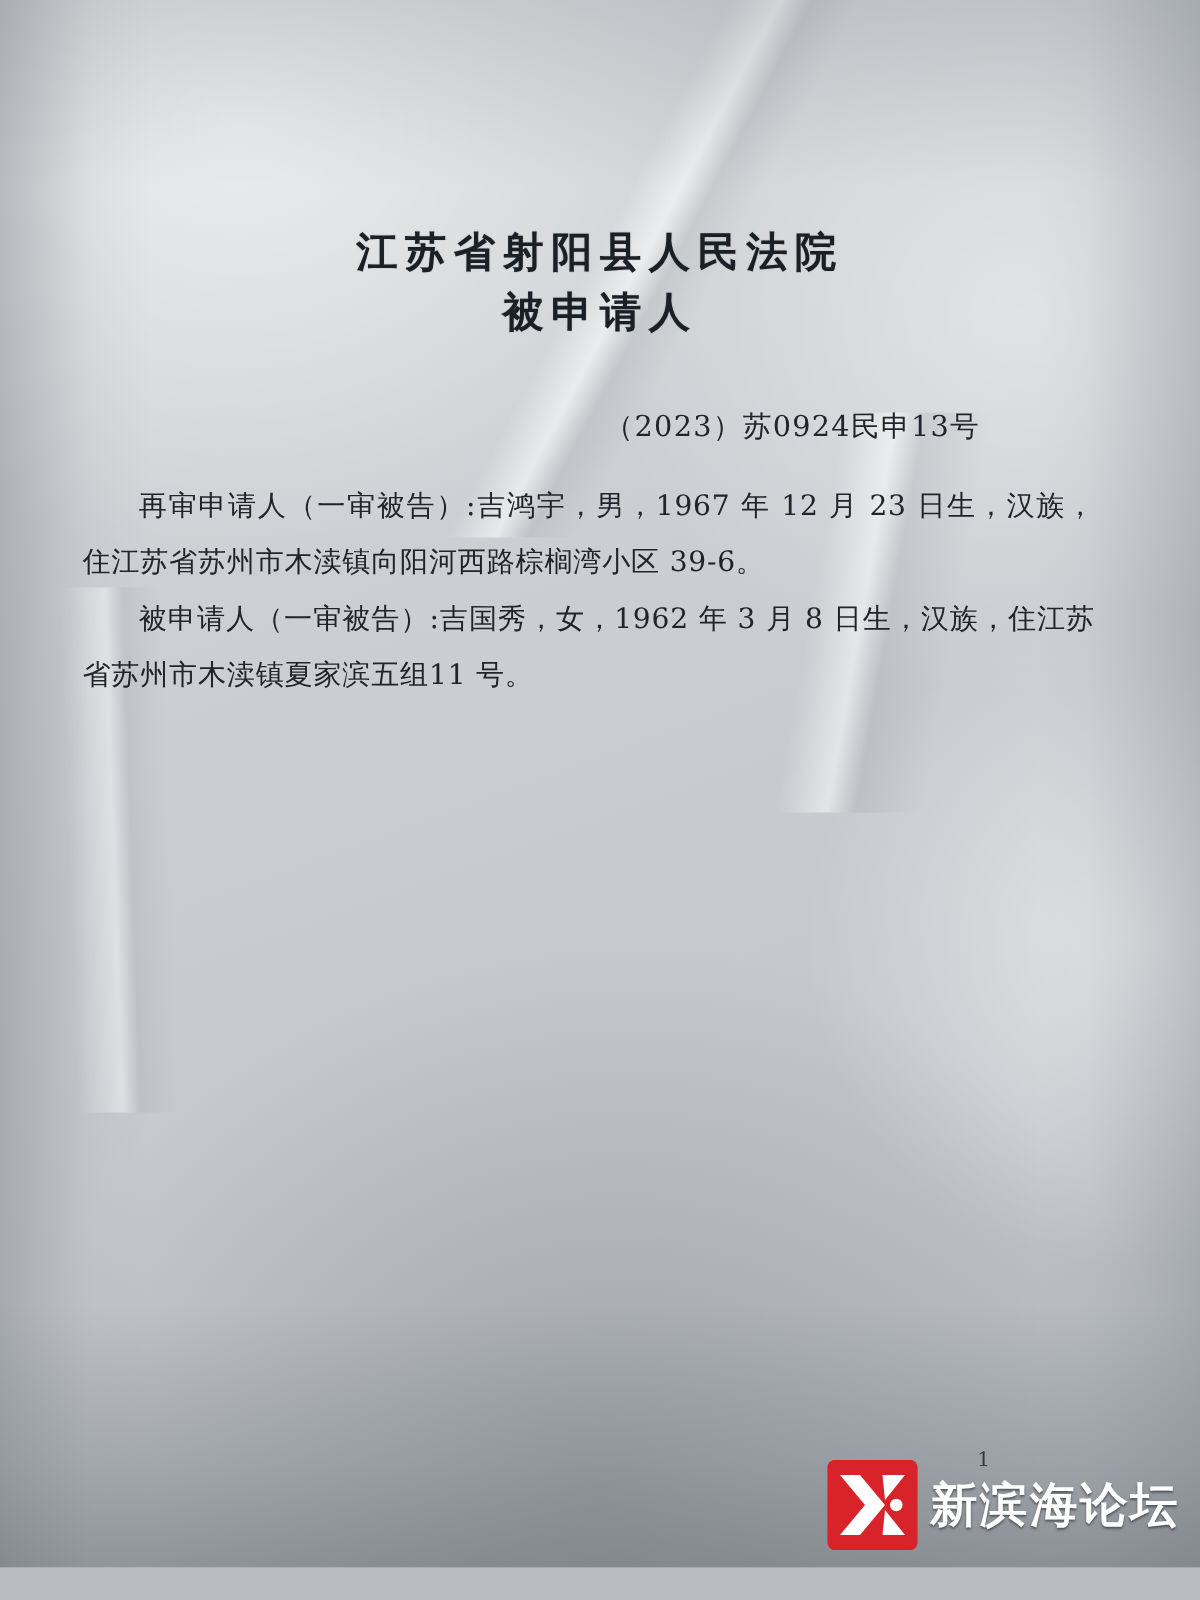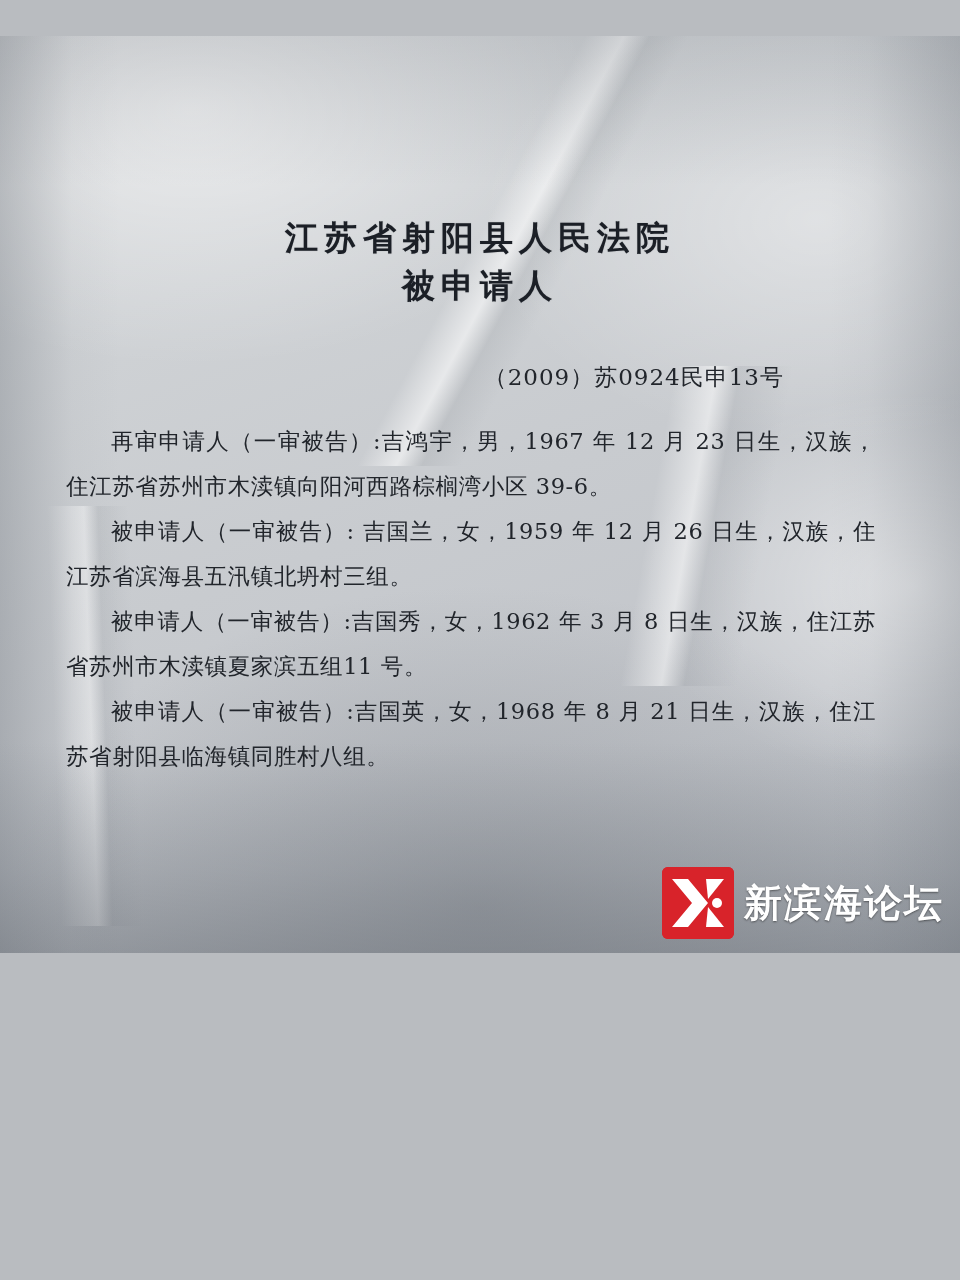--- a/index.html
+++ b/index.html
@@ -10,29 +10,28 @@
     width: 960px;
     height: 1280px;
     overflow: hidden;
     font-family: "Liberation Serif", "DejaVu Serif", serif;
     background: #b9bcc0;
   }
 
   #page {
     position: relative;
     width: 960px;
-    height: 917px;
+    height: 1254px;
     overflow: hidden;
     background:
       radial-gradient(ellipse 60% 40% at 20% 8%, rgba(255,255,255,0.55), rgba(255,255,255,0) 70%),
       radial-gradient(ellipse 50% 35% at 85% 20%, rgba(255,255,255,0.40), rgba(255,255,255,0) 70%),
       radial-gradient(ellipse 70% 50% at 50% 95%, rgba(120,125,132,0.45), rgba(255,255,255,0) 70%),
       radial-gradient(ellipse 40% 30% at 95% 60%, rgba(255,255,255,0.5), rgba(255,255,255,0) 70%),
       linear-gradient(160deg, #d6d8da 0%, #cfd2d5 25%, #c8cbcf 50%, #c2c5ca 75%, #b5b9bf 100%);
-    margin-top: 36px;
   }
 
   
   .crease {
     position: absolute;
     pointer-events: none;
   }
   .crease-diag-1 {
     left: 300px; top: 0px;
     width: 420px; height: 430px;
@@ -182,27 +181,25 @@
   <div class="crease shadow-right"></div>
   <div class="crease shadow-bottom"></div>
 
   <div id="doc">
 
     <div class="title-block">
       <div class="title-line-1">江苏省射阳县人民法院</div>
       <div class="title-line-2">被申请人</div>
     </div>
 
-    <div class="case-number">（2009）苏0924民申13号</div>
+    <div class="case-number">（2023）苏0924民申13号</div>
 
     <div class="body-text">
       <p class="para">再审申请人（一审被告）:吉鸿宇，男，1967 年 12 月 23 日生，汉族，住江苏省苏州市木渎镇向阳河西路棕榈湾小区 39-6。</p>
-      <p class="para">被申请人（一审被告）: 吉国兰，女，1959 年 12 月 26 日生，汉族，住江苏省滨海县五汛镇北坍村三组。</p>
       <p class="para">被申请人（一审被告）:吉国秀，女，1962 年 3 月 8 日生，汉族，住江苏省苏州市木渎镇夏家滨五组11 号。</p>
-      <p class="para">被申请人（一审被告）:吉国英，女，1968 年 8 月 21 日生，汉族，住江苏省射阳县临海镇同胜村八组。</p>
     </div>
 
     <div class="page-number">1</div>
   </div>
 
   <div id="watermark">
     <div class="wm-mark">
       <svg width="72" height="72" viewBox="0 0 72 72" aria-hidden="true">
         <rect x="0" y="0" width="72" height="72" fill="#d8232a"></rect>
         <path d="M10 12 L26 12 L46 36 L26 60 L10 60 L30 36 Z" fill="#ffffff"></path>

